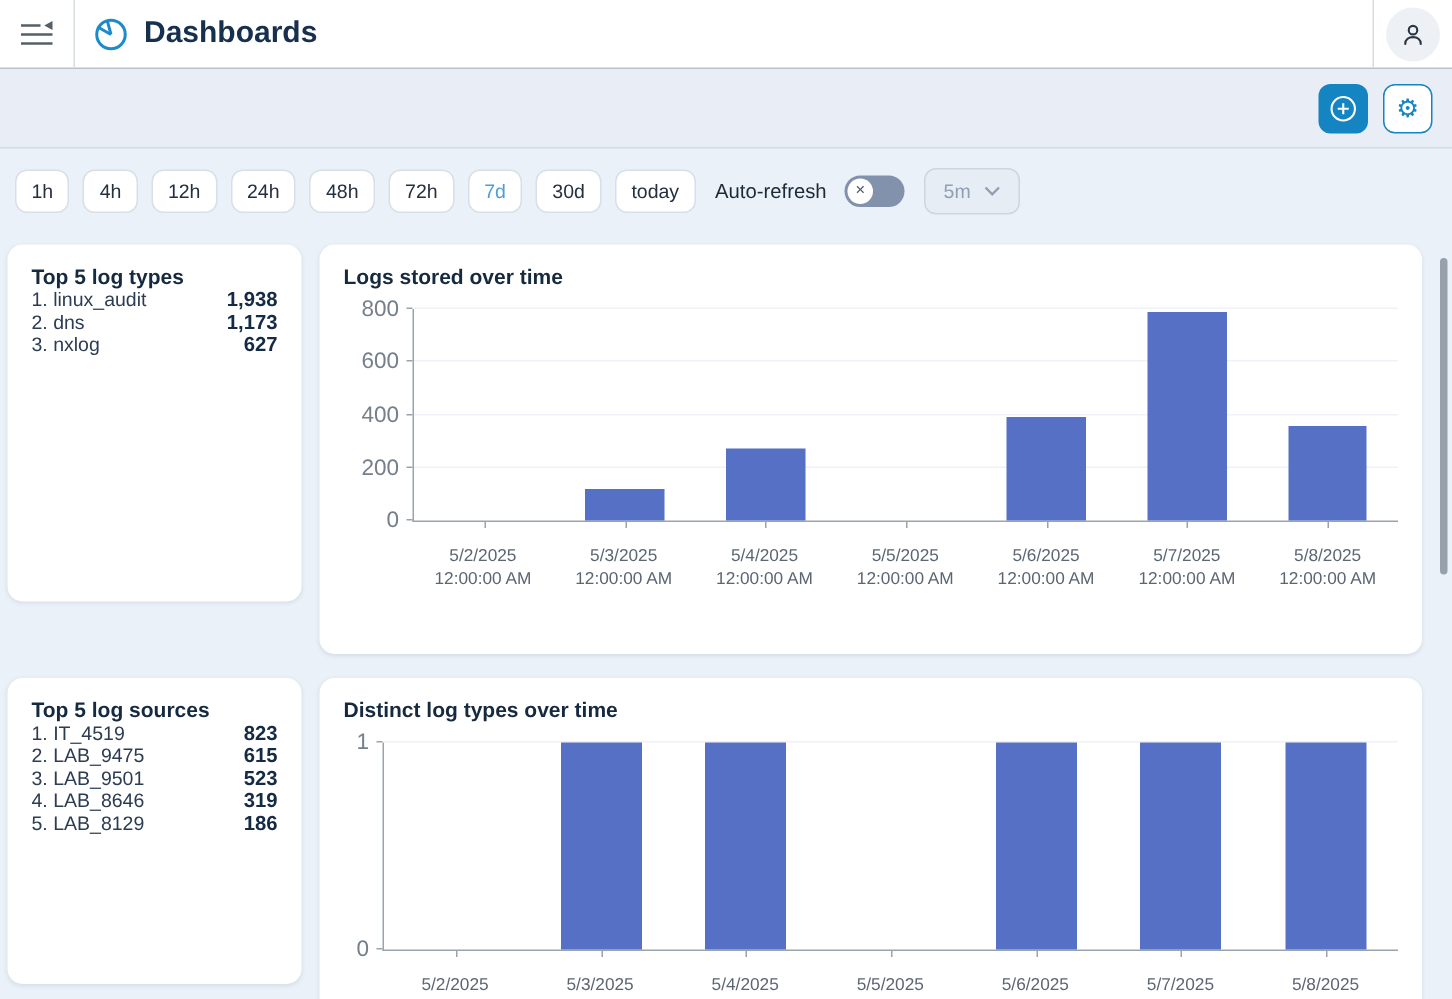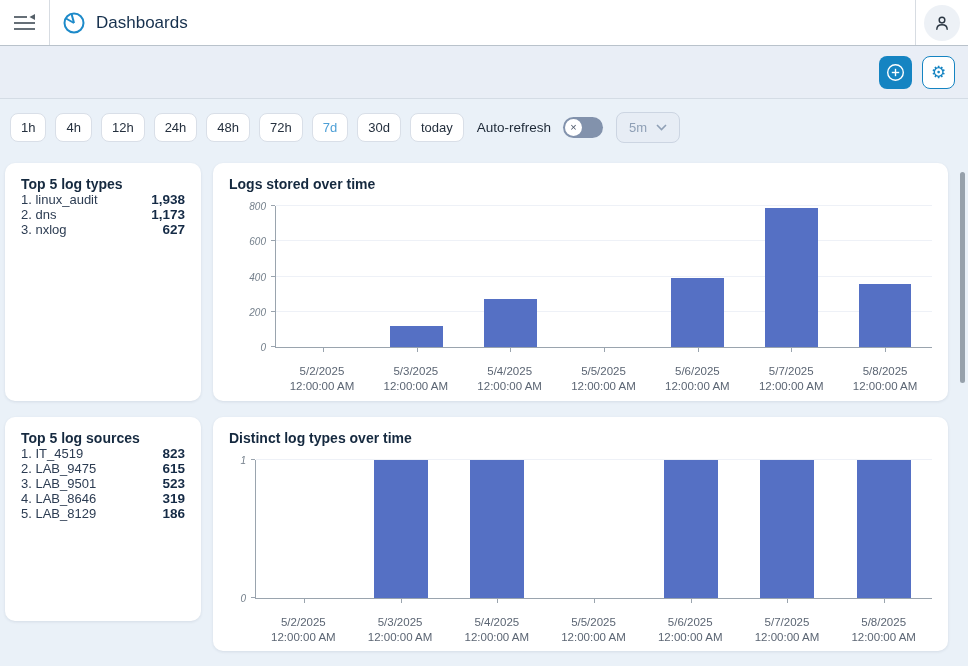--- a/index.html
+++ b/index.html
@@ -10,21 +10,21 @@
     --grid:#eef1f7;
   }
   *{margin:0;padding:0;box-sizing:border-box;font-family:"Liberation Sans",sans-serif;}
   html,body{width:968px;height:666px;overflow:hidden;}
   body{background:#eaf1f8;position:relative;}
 
   
   .header{height:46px;background:#fff;border-bottom:1px solid #b9c2cb;display:flex;align-items:stretch;}
   .burger-wrap{width:50px;display:flex;align-items:center;justify-content:center;border-right:1px solid #d7dce2;cursor:pointer;}
   .logo-wrap{display:flex;align-items:center;gap:10px;padding-left:12px;flex:1;}
-  .app-title{font-size:17px;font-weight:normal;color:var(--navy);}
+  .app-title{font-size:20px;font-weight:bold;color:var(--navy);}
   .header-right{width:53px;border-left:1px solid #d7dce2;display:flex;align-items:center;justify-content:center;}
   .avatar{width:36px;height:36px;border-radius:50%;background:#edf1f6;display:flex;align-items:center;justify-content:center;cursor:pointer;}
 
   
   .tabbar{height:53px;background:#e9eef6;border-bottom:1px solid #d4dce5;display:flex;align-items:center;padding:0 13px 0 12px;}
   .tab{position:relative;height:100%;display:flex;align-items:center;gap:6px;padding:0 6px;cursor:pointer;}
   .tab-label{font-size:13.5px;color:#1c2e49;}
   .tab-badge{width:14px;height:14px;border-radius:50%;background:var(--accent);color:#fff;font-size:7px;font-weight:bold;display:flex;align-items:center;justify-content:center;}
   .tab-underline{position:absolute;left:50%;transform:translateX(-50%);bottom:2px;width:38px;height:4px;border-radius:3px;background:var(--accent);}
   .tabbar-spacer{flex:1;}
@@ -44,30 +44,30 @@
 
   
   .content{display:grid;grid-template-columns:196px 1fr;gap:16px 12px;margin:20px 20px 0 5px;align-items:start;}
   .panel{background:#fff;border-radius:10px;box-shadow:0 1px 3px rgba(30,50,80,.10);padding:13px 16px;}
   .panel-title{font-size:14px;font-weight:bold;color:#15293f;}
   .list-panel{height:238px;}
   .list-panel.short{height:204px;}
   .list-row{display:flex;justify-content:space-between;align-items:baseline;}
   .list-label{font-size:13px;color:#2c3c52;}
   .list-value{font-size:13.5px;font-weight:bold;color:#142a45;}
-  .chart-panel{height:238px;}
+  .chart-panel{height:273px;}
   .chart-panel.short{height:234px;}
 
   
   .chart{margin-top:14px;}
   .chart-0{--yw:46px;--ph:142px;}
   .chart-1{--yw:26px;--ph:139px;}
   .plot{position:relative;margin-left:var(--yw);height:var(--ph);border-left:1px solid var(--axis);border-bottom:1px solid var(--axis);}
   .gridline{position:absolute;left:0;right:0;height:1px;background:var(--grid);}
-  .ylabel{position:absolute;right:calc(100% + 10px);transform:translateY(-50%);font-size:10px;color:#75808c;white-space:nowrap;font-style:italic;}
+  .ylabel{position:absolute;right:calc(100% + 10px);transform:translateY(-50%);font-size:15px;color:#75808c;white-space:nowrap;}
   .ytick{position:absolute;left:-5px;width:4px;height:1px;background:var(--axis);}
   .xtick{position:absolute;bottom:-5px;width:1px;height:4px;background:var(--axis);}
   .slots{position:absolute;inset:0;display:flex;}
   .slot{flex:1;position:relative;}
   .bar{position:absolute;bottom:0;left:22%;width:56%;background:var(--bar);}
   .xlabels{display:flex;margin-left:var(--yw);margin-top:16px;}
   .xlabel{flex:1;text-align:center;font-size:11.5px;line-height:1.32;color:#5b6573;white-space:pre-line;}
 
   
   .scroll-thumb{position:absolute;right:3px;top:172px;width:5px;height:211px;border-radius:3px;background:#97a1ab;}

